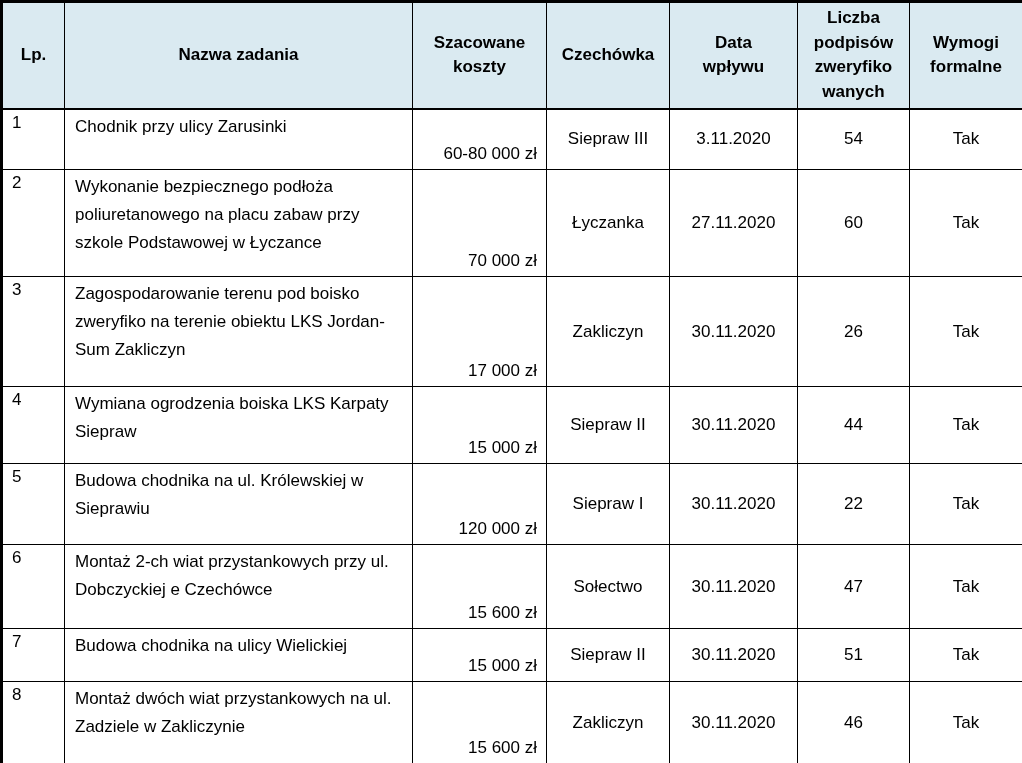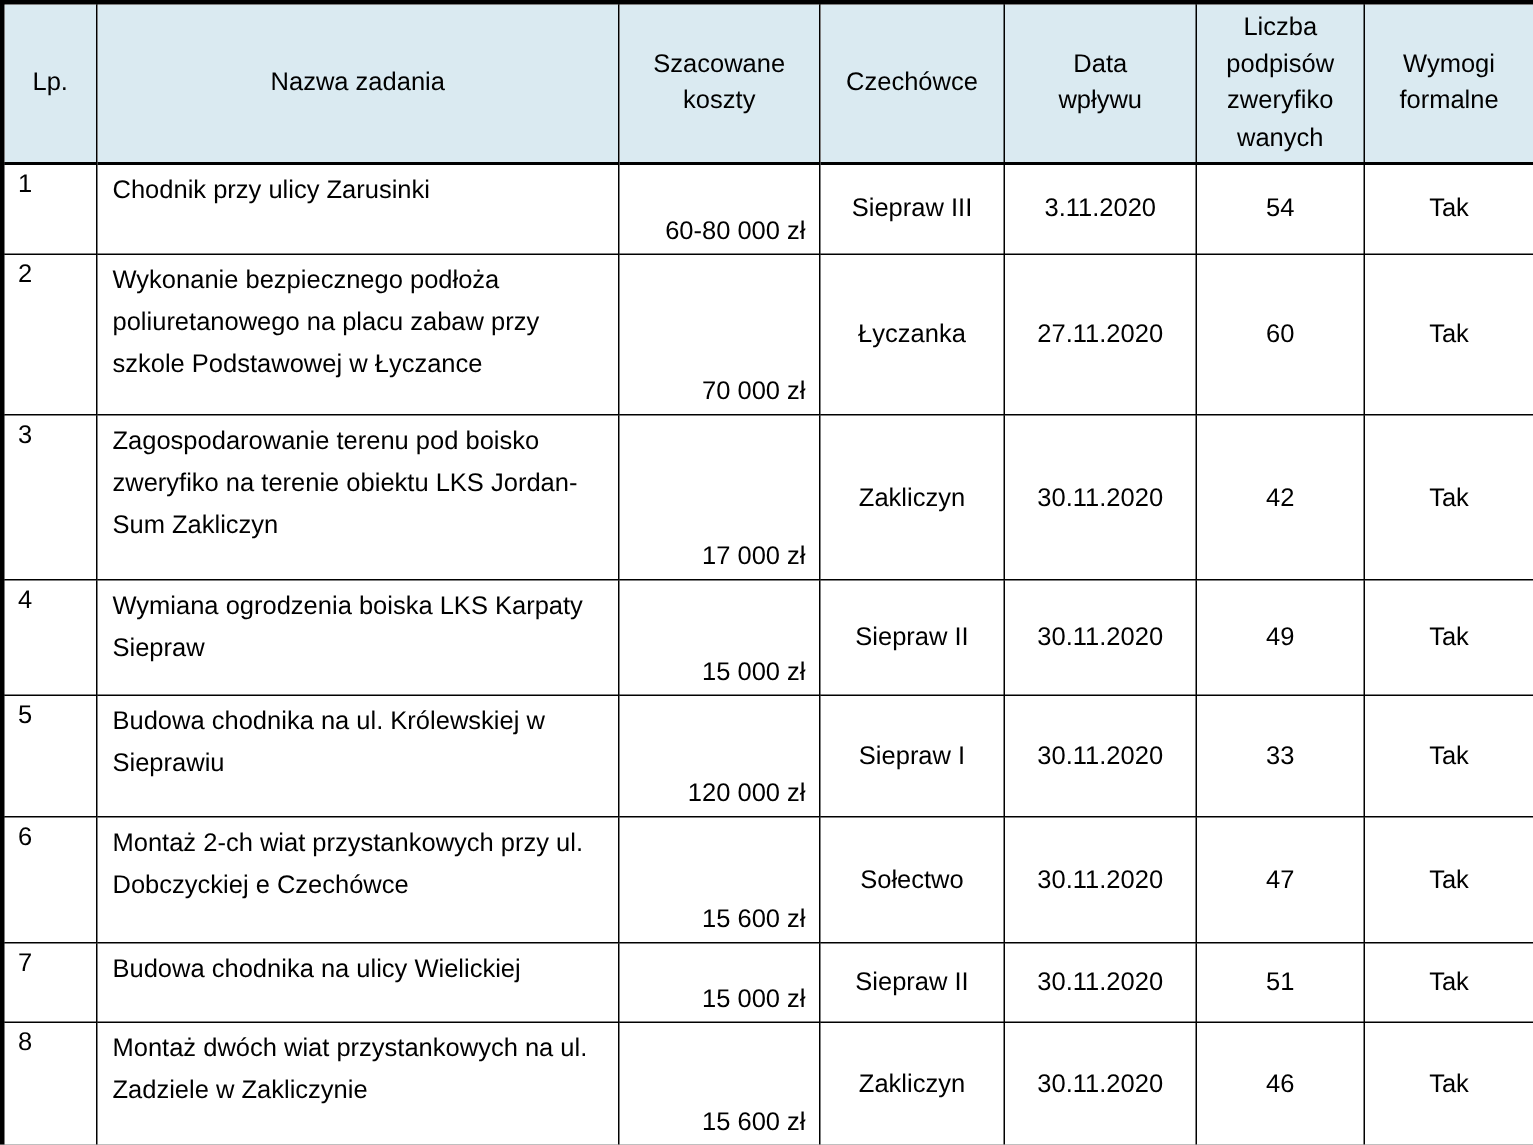--- a/index.html
+++ b/index.html
@@ -26,21 +26,21 @@
   table.main-table td {
     border: 1px solid #000000;
     box-sizing: border-box;
     font-size: 17px;
     color: #000000;
     overflow: hidden;
   }
   
   table.main-table thead th {
     background: #daeaf1;
-    font-weight: normal;
+    font-weight: bold;
     text-align: center;
     vertical-align: middle;
     white-space: pre-line;
     line-height: 1.45;
     border-bottom: 2px solid #000000;
     padding: 2px 4px;
   }
   
   .col-lp       { width: 63px;  }
   .col-nazwa    { width: 348px; }
@@ -90,21 +90,21 @@
         <col class="col-data">
         <col class="col-podpisy">
         <col class="col-wymogi">
     </colgroup>
     <thead>
       <tr style="height:107px;">
         <th>Lp.</th>
         <th>Nazwa zadania</th>
         <th>Szacowane
 koszty</th>
-        <th>Czechówce</th>
+        <th>Czechówka</th>
         <th>Data
 wpływu</th>
         <th>Liczba
 podpisów
 zweryfiko
 wanych</th>
         <th>Wymogi
 formalne</th>
       </tr>
     </thead>
@@ -126,39 +126,39 @@
         <td class="cell-data">27.11.2020</td>
         <td class="cell-podpisy">60</td>
         <td class="cell-wymogi">Tak</td>
       </tr>
       <tr style="height:110px;">
         <td class="cell-lp">3</td>
         <td class="cell-nazwa">Zagospodarowanie terenu pod boisko zweryfiko na terenie obiektu LKS Jordan-Sum Zakliczyn</td>
         <td class="cell-koszty">17 000 zł</td>
         <td class="cell-solectwo">Zakliczyn</td>
         <td class="cell-data">30.11.2020</td>
-        <td class="cell-podpisy">42</td>
+        <td class="cell-podpisy">26</td>
         <td class="cell-wymogi">Tak</td>
       </tr>
       <tr style="height:77px;">
         <td class="cell-lp">4</td>
         <td class="cell-nazwa">Wymiana ogrodzenia boiska LKS Karpaty Siepraw</td>
         <td class="cell-koszty">15 000 zł</td>
         <td class="cell-solectwo">Siepraw II</td>
         <td class="cell-data">30.11.2020</td>
-        <td class="cell-podpisy">49</td>
+        <td class="cell-podpisy">44</td>
         <td class="cell-wymogi">Tak</td>
       </tr>
       <tr style="height:81px;">
         <td class="cell-lp">5</td>
         <td class="cell-nazwa">Budowa chodnika na ul. Królewskiej w Sieprawiu</td>
         <td class="cell-koszty">120 000 zł</td>
         <td class="cell-solectwo">Siepraw I</td>
         <td class="cell-data">30.11.2020</td>
-        <td class="cell-podpisy">33</td>
+        <td class="cell-podpisy">22</td>
         <td class="cell-wymogi">Tak</td>
       </tr>
       <tr style="height:84px;">
         <td class="cell-lp">6</td>
         <td class="cell-nazwa">Montaż 2-ch wiat przystankowych przy ul. Dobczyckiej e Czechówce</td>
         <td class="cell-koszty">15 600 zł</td>
         <td class="cell-solectwo">Sołectwo</td>
         <td class="cell-data">30.11.2020</td>
         <td class="cell-podpisy">47</td>
         <td class="cell-wymogi">Tak</td>

